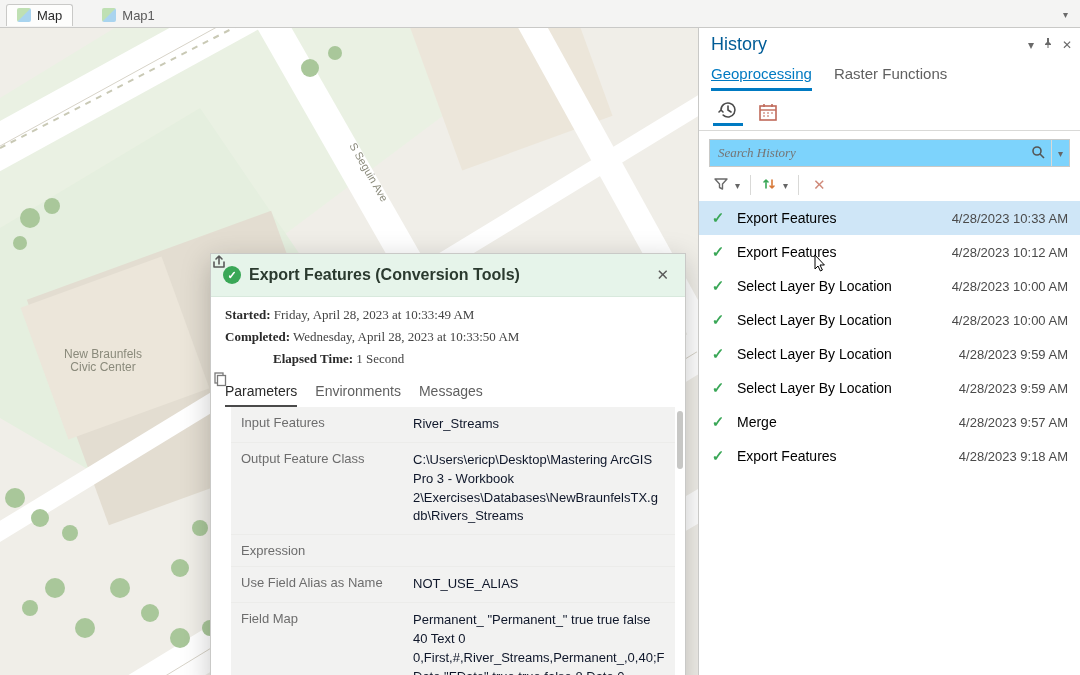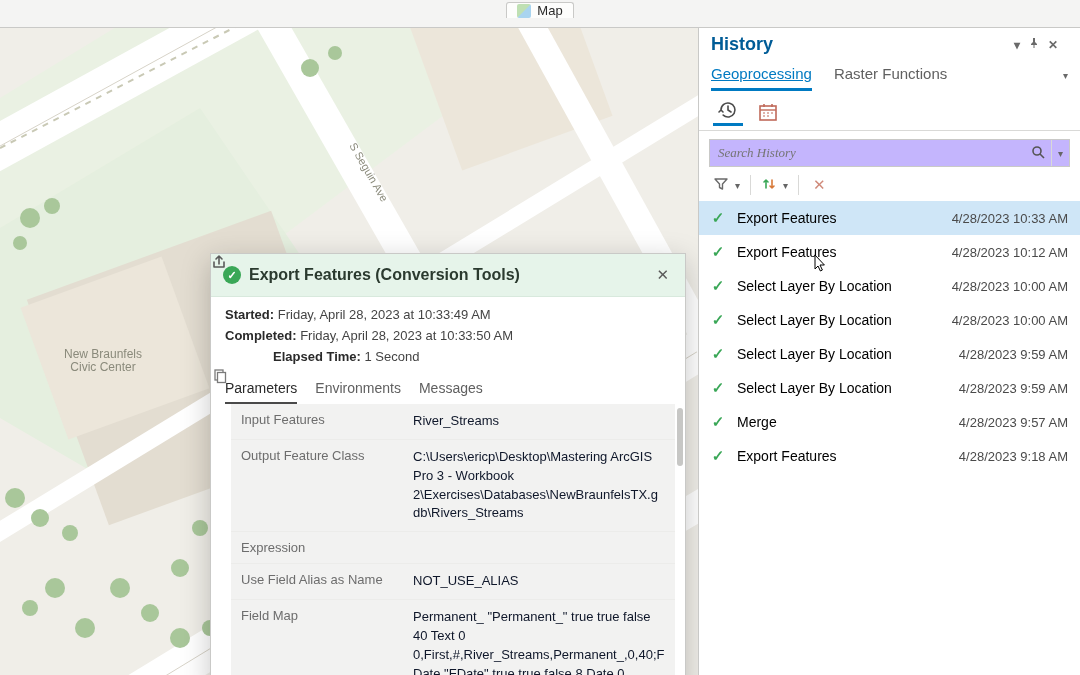--- a/index.html
+++ b/index.html
@@ -30,21 +30,21 @@
   html,body{margin:0;padding:0;}
   body{
     width:1080px;height:675px;overflow:hidden;
     font-family:"Segoe UI",Arial,sans-serif;font-size:13px;color:var(--ink);
     background:var(--chrome);position:relative;
   }
   
   .tabstrip{
     height:28px;display:flex;align-items:center;padding:2px 6px 0 6px;
     background:var(--chrome);border-bottom:1px solid var(--chrome-bd);
-    gap:18px;position:relative;flex-direction:column;
+    gap:18px;position:relative;
   }
   .tab{
     display:flex;align-items:center;gap:6px;height:22px;padding:0 10px;
     color:#5a5a5a;border:1px solid transparent;border-bottom:none;
     border-radius:3px 3px 0 0;
   }
   .tab.active{background:#fdfdfc;border-color:var(--chrome-bd);color:#2a2a2a;}
   .tab .mapicon{width:14px;height:14px;border-radius:2px;
     background:linear-gradient(135deg,#bfe0b3 49%,#a9d4ef 51%);}
   .tabstrip .chev{margin-left:auto;font-size:10px;color:#6a6a6a;padding:0 6px;}
@@ -64,52 +64,51 @@
     display:flex;align-items:center;gap:8px;padding:10px 12px;
     background:var(--green-chip);border-bottom:1px solid #d8e9dd;
   }
   .popup-head .ok{
     width:18px;height:18px;border-radius:50%;background:var(--green);
     display:flex;align-items:center;justify-content:center;color:#fff;font-size:11px;font-weight:bold;
   }
   .popup-head h3{margin:0;font-size:16px;font-weight:600;color:#2b3a2f;}
   .popup-head .spacer{flex:1;}
   .popup-head .iconbtn{color:#5a5a5a;font-size:15px;padding:2px 4px;}
-  .meta{padding:10px 14px 4px;font-size:13px;color:#444;}
+  .meta{padding:10px 14px 4px;font-size:13px;color:#444;font-family:Liberation Serif, serif;}
   .meta b{font-weight:600;color:#2a2a2a;}
   .poptabs{display:flex;gap:18px;padding:6px 14px 0;font-size:14px;color:#606060;position:relative;}
   .poptab{padding:6px 0;}
   .poptab.active{color:#2a2a2a;font-weight:400;border-bottom:2px solid #4a4a4a;}
   .poptabs .copy{margin-left:auto;color:#7a7a7a;font-size:14px;}
   .params{flex:1;overflow:hidden;position:relative;}
   .params .scroll{position:absolute;inset:0 10px 0 0;overflow:hidden;}
   .prow{display:flex;border-bottom:1px solid #ececea;margin-left:20px;}
   .prow .k{width:172px;padding:8px 10px;color:#6d6d6d;background:var(--param-bg);font-size:13px;}
   .prow .v{flex:1;padding:8px 10px;background:var(--param-bg);color:#0f172a;line-height:1.45;word-break:break-word;}
   .params .scrollbar{position:absolute;right:2px;top:4px;width:6px;height:58px;background:#c7c7c5;border-radius:3px;}
   
   .side{
     width:382px;flex:0 0 382px;border-left:1px solid var(--chrome-bd);
     background:var(--panel);display:flex;flex-direction:column;min-height:0;
   }
   .side-title{
-    display:flex;align-items:center;padding:6px 18px 2px 12px;color:var(--blue-dark);
+    display:flex;align-items:center;padding:6px 4px 2px 12px;color:var(--blue-dark);
     font-size:18px;
-    font-weight:bold;
   }
   .side-title .spacer{flex:1;}
   .side-title .winicon{color:#6a6a6a;font-size:12px;padding:0 4px;}
   .side-tabs{display:flex;gap:22px;padding:2px 12px 0;font-size:15px;color:#606060;}
   .side-tab{padding:6px 0;}
   .side-tab.active{color:var(--blue);border-bottom:3px solid var(--blue);text-decoration:underline;}
   .side-toolbar{display:flex;align-items:center;gap:10px;padding:6px 10px 4px 14px;border-bottom:1px solid var(--sep);}
   .side-toolbar .mode{display:flex;flex-direction:column;align-items:center;padding:2px 4px;}
   .side-toolbar .mode.active{border-bottom:3px solid var(--blue);}
   .side-toolbar svg{display:block;}
-  .search{display:flex;align-items:center;margin:8px 10px;border:1px solid var(--chrome-bd);background:#c4b5fd;height:28px;}
+  .search{display:flex;align-items:center;margin:8px 10px;border:1px solid var(--chrome-bd);background:#7dd3fc;height:28px;}
   .search input{flex:1;border:none;outline:none;padding:0 8px;font:13px/28px "Segoe UI";color:#575757;font-style:italic;background:transparent;}
   .search .mag{padding:0 6px;color:#555;font-size:13px;}
   .search .chev{padding:0 6px;color:#666;font-size:10px;border-left:1px solid var(--sep);height:100%;display:flex;align-items:center;}
   .filterbar{display:flex;align-items:center;gap:6px;padding:0 10px 6px 14px;color:#666;}
   .vdiv{width:1px;height:20px;background:var(--sep);margin:0 4px;}
   .filterbar .x{color:#d08a7a;font-size:15px;padding:0 4px;}
   .list{flex:1;overflow:auto;}
   .item{display:flex;align-items:center;padding:8px 12px 8px 10px;gap:10px;}
   .item .ok{color:var(--green);font-size:15px;width:18px;text-align:center;font-weight:bold;}
   .item .name{flex:1;color:#000000;font-size:14px;}
@@ -194,21 +193,21 @@
         <span class="iconbtn">
           <svg width="16" height="16" viewBox="0 0 16 16">
               <path d="M3 8v5h10V8M8 2v8M5 5l3-3 3 3" fill="none" stroke="#5a5a5a" stroke-width="1.6" stroke-linecap="round" stroke-linejoin="round"></path>
             </svg>
         </span>
         <span class="iconbtn">✕</span>
       </div>
 
       <div class="meta">
         <div><b data-bind="popup.started_label">Started:</b> <span data-bind="popup.started_value">Friday, April 28, 2023 at 10:33:49 AM</span></div>
-        <div style="margin-top:6px;"><b data-bind="popup.completed_label">Completed:</b> <span data-bind="popup.completed_value">Friday, April 28, 2023 at 10:33:50 AM</span></div>
+        <div style="margin-top:6px;"><b data-bind="popup.completed_label">Completed:</b> <span data-bind="popup.completed_value">Wednesday, April 28, 2023 at 10:33:50 AM</span></div>
         <div style="margin-top:6px;margin-left:48px;"><b data-bind="popup.elapsed_label">Elapsed Time:</b> <span data-bind="popup.elapsed_value">1 Second</span></div>
       </div>
 
       <div class="poptabs">
         <div class="poptab active" data-bind="popup.tabs.params">Parameters</div>
         <div class="poptab" data-bind="popup.tabs.env">Environments</div>
         <div class="poptab" data-bind="popup.tabs.msg">Messages</div>
         <div class="copy">
           <svg width="16" height="16" viewBox="0 0 16 16">
               <rect x="4" y="2" width="8" height="10" fill="none" stroke="#7a7a7a" stroke-width="1.3"></rect>

